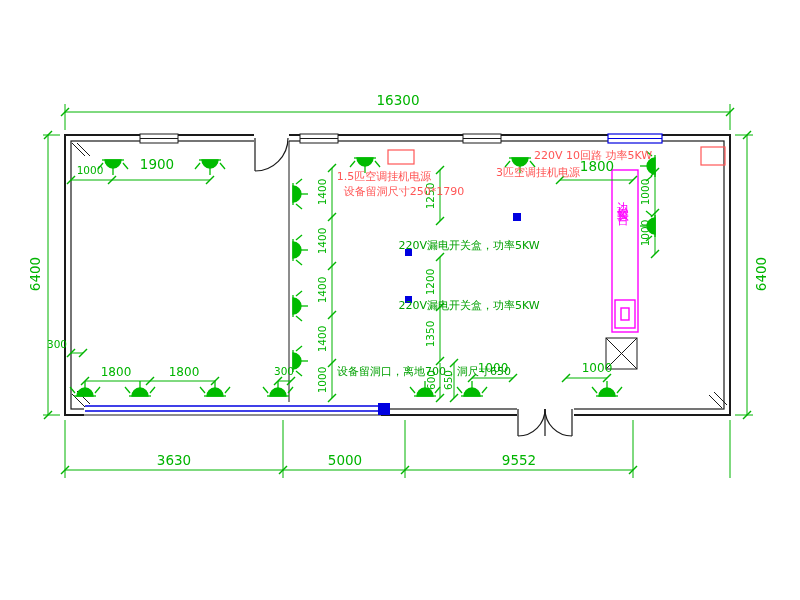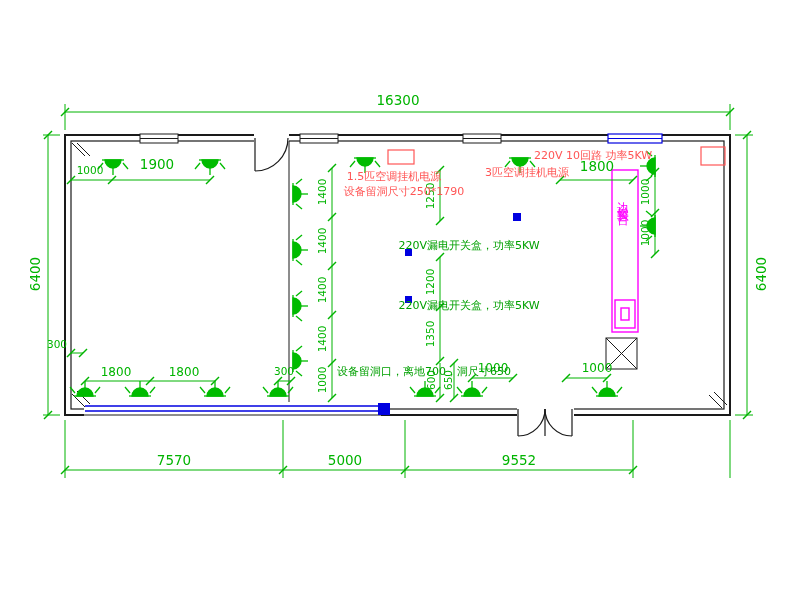--- a/index.html
+++ b/index.html
@@ -228,27 +228,27 @@
     <span class="lbl s11 v" style="left:431px;top:380px">600</span>
     <span class="lbl s11 v" style="left:448px;top:380px">650</span>
 
     <span class="lbl s11" style="left:57px;top:344px">300</span>
     <span class="lbl s12" style="left:116px;top:372px">1800</span>
     <span class="lbl s12" style="left:184px;top:372px">1800</span>
     <span class="lbl s11" style="left:284px;top:371px">300</span>
     <span class="lbl s12" style="left:493px;top:368px">1000</span>
     <span class="lbl s12" style="left:597px;top:368px">1000</span>
 
-    <span class="lbl s13" style="left:174px;top:461px">7570</span>
+    <span class="lbl s13" style="left:174px;top:461px">3630</span>
     <span class="lbl s13" style="left:345px;top:461px">5000</span>
     <span class="lbl s13" style="left:519px;top:461px">9552</span>
 
-    <span class="lbl s9 red" style="left:394px;top:176px">1.5匹空调挂机电源</span>
+    <span class="lbl s9 red" style="left:384px;top:176px">1.5匹空调挂机电源</span>
     <span class="lbl s9 red" style="left:404px;top:191px">设备留洞尺寸250*1790</span>
-    <span class="lbl s9 red" style="left:527px;top:172px">3匹空调挂机电源</span>
+    <span class="lbl s9 red" style="left:538px;top:172px">3匹空调挂机电源</span>
     <span class="lbl s9 red" style="left:593px;top:155px">220V 10回路 功率5KW</span>
     <span class="lbl s9 grn" style="left:469px;top:245px">220V漏电开关盒，功率5KW</span>
     <span class="lbl s9 grn" style="left:469px;top:305px">220V漏电开关盒，功率5KW</span>
     <span class="lbl s9 grn" style="left:424px;top:371px">设备留洞口，离地700，洞尺寸650</span>
 
     <div class="bench-label" style="left:617px;top:192px">边台实验台</div>
   </div>
 </div>
 
 </body></html>

